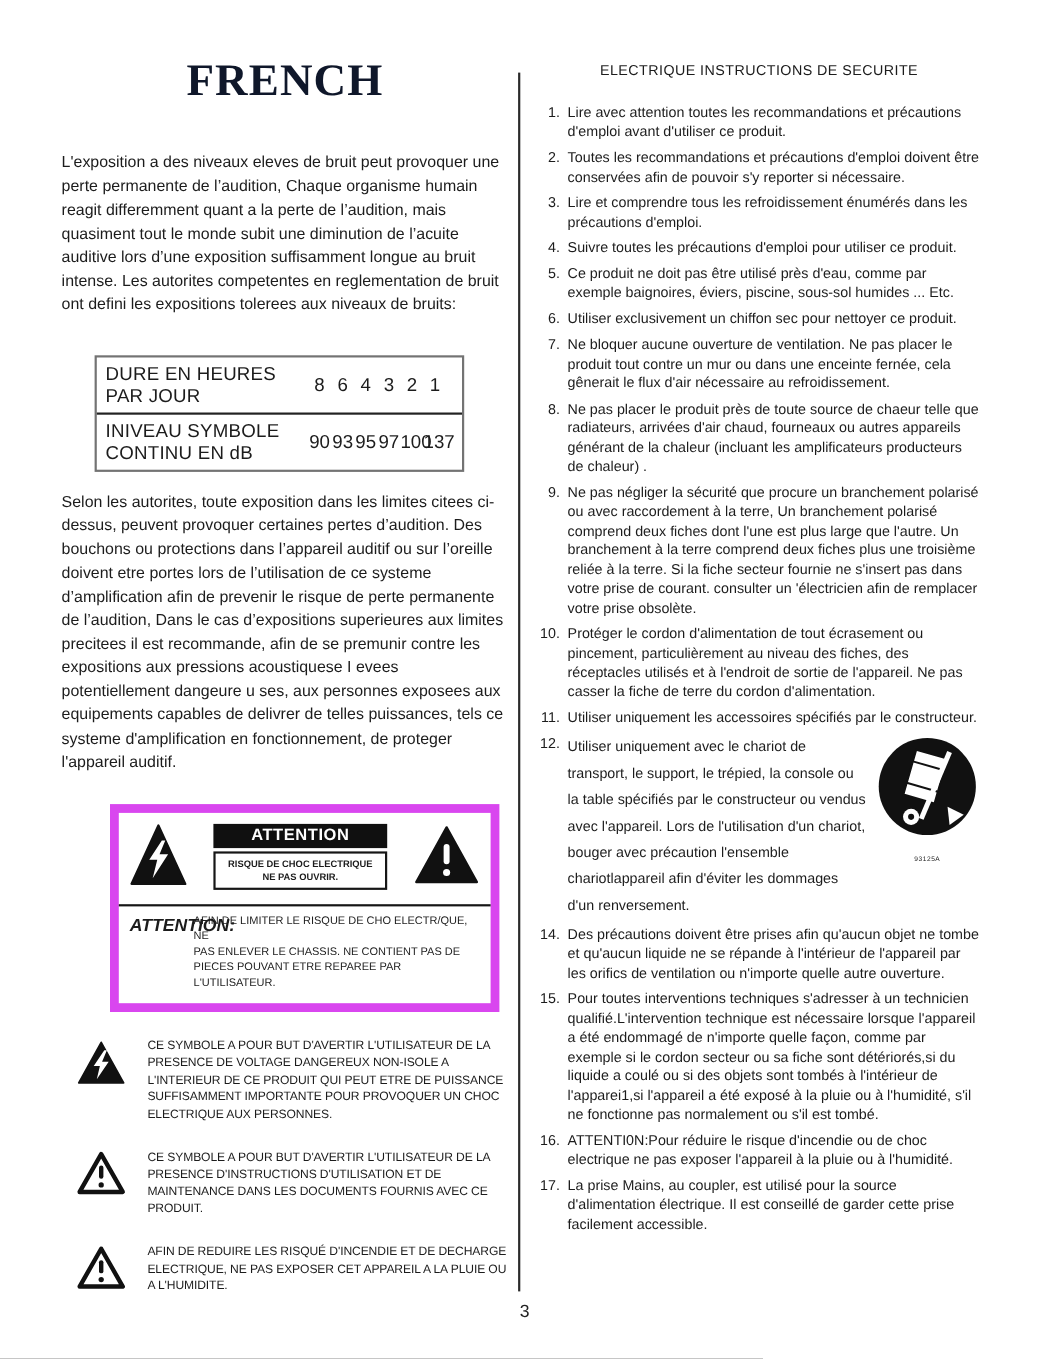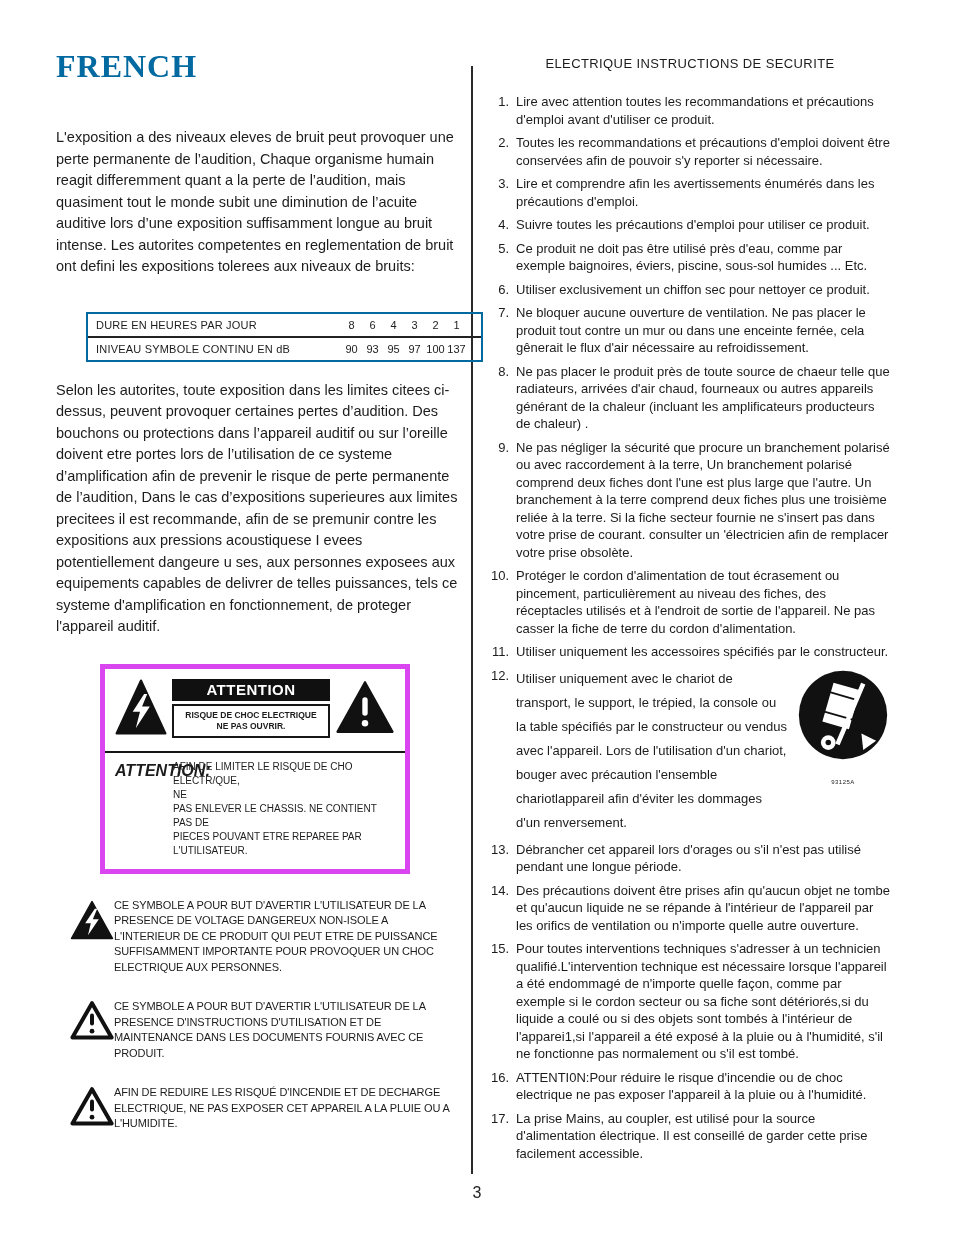--- a/index.html
+++ b/index.html
@@ -6,46 +6,46 @@
   html,body { background:#9a9a9a; }
   body { font-family:"Liberation Sans","DejaVu Sans",sans-serif; color:#1c1c1c; }
   .page { width:954px; height:1235px; background:#ffffff; position:relative; margin:0 auto; overflow:hidden; }
 
   .col-left  { position:absolute; left:56px;  top:48px; width:406px; }
   .col-right { position:absolute; left:490px; top:56px; width:400px; }
   .divider   { position:absolute; left:471px; top:66px; width:2px; height:1108px; background:#2a2a2a; }
   .page-num  { position:absolute; left:0; right:0; top:1184px; text-align:center; font-size:16px; color:#222; }
 
   
-  .doc-title { font-family:"Liberation Serif","DejaVu Serif",serif; font-weight:bold; font-size:32px; letter-spacing:1px; color:#0369a1; }
+  .doc-title { font-family:"Liberation Serif","DejaVu Serif",serif; font-weight:bold; font-size:41px; letter-spacing:1px; color:#0f172a;text-align:center; }
   .danger-block { margin-top:42px; font-size:14.5px; line-height:21.5px; }
   .danger-heading { font-size:14.5px; }
   .body-par { font-size:14.5px; line-height:21.5px; }
 
-  .noise-table { margin:34px 0 0 30px; width:397px; border:2px solid #0369a1; font-size:11px; }
+  .noise-table { margin:34px 0 0 30px; width:336px; border:2px solid #737373; font-size:17px; }
   .noise-row { display:flex; align-items:center; padding:5px 8px; }
   .noise-row + .noise-row { border-top:2px solid #222; }
   .noise-label { flex:1; letter-spacing:0.2px; }
   .noise-vals { display:flex; margin-right:6px; }
   .noise-cell { width:21px; text-align:center; }
 
   .selon-par { margin-top:18px; }
 
-  .attention-box { margin:26px 0 0 44px; width:310px; border:5px solid #d946ef; }
+  .attention-box { margin:26px 0 0 44px; width:354px; border:8px solid #d946ef; }
   .att-top { display:flex; align-items:center; justify-content:space-between; padding:9px 10px 11px; }
   .att-center { width:158px; }
   .att-bar { background:#101010; color:#fff; font-weight:bold; font-size:15px; text-align:center; padding:2px 0 3px; letter-spacing:0.5px; }
   .att-sub { border:2px solid #161616; margin-top:3px; font-size:8.5px; font-weight:bold; text-align:center; padding:4px 2px; line-height:1.3; white-space:pre-line; }
   .att-bottom { border-top:2px solid #161616; padding:7px 8px 11px 8px; font-size:10px; line-height:1.4; position:relative; }
   .att-notice { position:relative; padding-left:60px; min-height:56px; }
   .att-notice-label { position:absolute; left:2px; top:0; font-weight:bold; font-style:italic; font-size:16px; }
   .att-notice-text { white-space:pre-line; }
 
   .symbols { margin-top:14px; }
-  .symbol-row { display:flex; gap:0; margin:24px 0 0 14px; align-items:flex-start; }
+  .symbol-row { display:flex; gap:20px; margin:24px 0 0 14px; align-items:flex-start; }
   .symbol-icon { flex:0 0 auto; }
   .symbol-text { width:338px; font-size:11px; line-height:15.5px; letter-spacing:-0.1px; }
 
   
   .safety-heading { text-align:center; font-size:13px; letter-spacing:0.4px; margin-bottom:22px; }
   .safety-list { font-size:13px; line-height:17.5px; }
   .s-item { display:flex; margin-bottom:6px; }
   .s-num { flex:0 0 26px; text-align:right; padding-right:7px; }
   .s-txt { flex:1; }
   .s-item.item-12 .s-txt { line-height:24px; }
@@ -173,21 +173,21 @@
       <div class="s-item">
         <span class="s-num">1.</span>
         <span class="s-txt">Lire avec attention toutes les recommandations et précautions d'emploi avant d'utiliser ce produit.</span>
       </div>
       <div class="s-item">
         <span class="s-num">2.</span>
         <span class="s-txt">Toutes les recommandations et précautions d'emploi doivent être conservées afin de pouvoir s'y reporter si nécessaire.</span>
       </div>
       <div class="s-item">
         <span class="s-num">3.</span>
-        <span class="s-txt">Lire et comprendre afin les avertissements énumérés dans les précautions d'emploi.</span>
+        <span class="s-txt">Lire et comprendre tous les refroidissement énumérés dans les précautions d'emploi.</span>
       </div>
       <div class="s-item">
         <span class="s-num">4.</span>
         <span class="s-txt">Suivre toutes les précautions d'emploi pour utiliser ce produit.</span>
       </div>
       <div class="s-item">
         <span class="s-num">5.</span>
         <span class="s-txt">Ce produit ne doit pas être utilisé près d'eau, comme par exemple baignoires, éviers, piscine, sous-sol humides ... Etc.</span>
       </div>
       <div class="s-item">
@@ -231,24 +231,20 @@
               <circle cx="34" cy="80" r="3" fill="#111"></circle>
               <polygon points="70,70 86,78 72,88" fill="#fff"></polygon>
             </svg>
             <span class="cart-code">93125A</span>
           </span>
           <span>Utiliser uniquement avec le chariot de transport, le support, le trépied, la console ou la table spécifiés par le constructeur ou vendus avec l'appareil. Lors de l'utilisation d'un chariot, bouger avec précaution l'ensemble chariotlappareil afin d'éviter les dommages d'un renversement.</span>
         </span>
       </div>
 
       <div class="s-item">
-        <span class="s-num">13.</span>
-        <span class="s-txt">Débrancher cet appareil lors d'orages ou s'il n'est pas utilisé pendant une longue période.</span>
-      </div>
-      <div class="s-item">
         <span class="s-num">14.</span>
         <span class="s-txt">Des précautions doivent être prises afin qu'aucun objet ne tombe et qu'aucun liquide ne se répande à l'intérieur de l'appareil par les orifics de ventilation ou n'importe quelle autre ouverture.</span>
       </div>
       <div class="s-item">
         <span class="s-num">15.</span>
         <span class="s-txt">Pour toutes interventions techniques s'adresser à un technicien qualifié.L'intervention technique est nécessaire lorsque l'appareil a été endommagé de n'importe quelle façon, comme par exemple si le cordon secteur ou sa fiche sont détériorés,si du liquide a coulé ou si des objets sont tombés à l'intérieur de l'apparei1,si l'appareil a été exposé à la pluie ou à l'humidité, s'il ne fonctionne pas normalement ou s'il est tombé.</span>
       </div>
       <div class="s-item">
         <span class="s-num">16.</span>
         <span class="s-txt">ATTENTI0N:Pour réduire le risque d'incendie ou de choc electrique ne pas exposer l'appareil à la pluie ou à l'humidité.</span>

